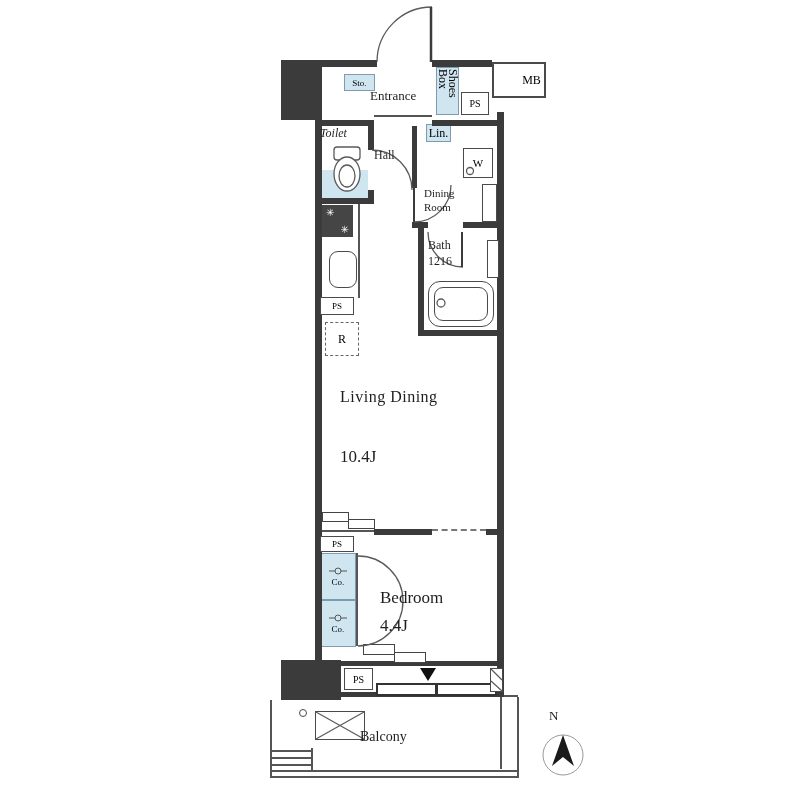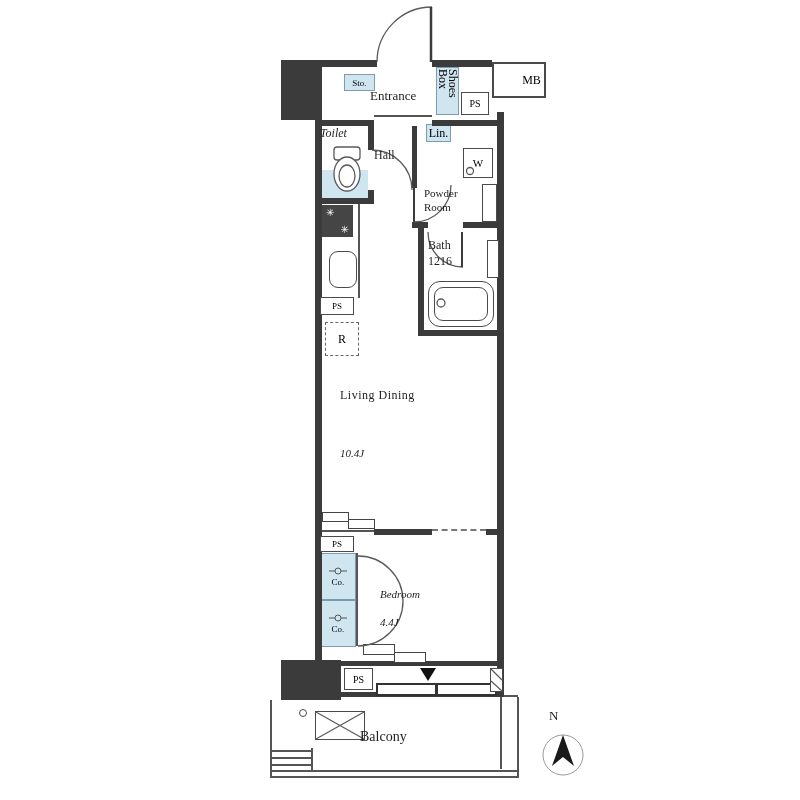--- a/index.html
+++ b/index.html
@@ -6,22 +6,22 @@
   #plan{position:relative;width:800px;height:800px;background:#fff;
         font-family:"Liberation Serif","DejaVu Serif",serif;overflow:hidden;}
   .wall{position:absolute;background:#3b3b3b;}
   .tline{position:absolute;background:#555;}
   .box{position:absolute;background:#fff;border:1px solid #4a4a4a;box-sizing:border-box;
        display:flex;align-items:center;justify-content:center;}
   .blue{position:absolute;background:#cfe6f1;border:1px solid #7e9cad;box-sizing:border-box;
         display:flex;align-items:center;justify-content:center;}
   .lbl{position:absolute;color:#1e1e1e;text-align:left;white-space:nowrap;}
   .s8{font-size:12px;} .s9{font-size:9px;} .s10{font-size:10px;} .s11{font-size:11px;}
-  .s12{font-size:12px;} .s13{font-size:13px;} .s14{font-size:14px;} .s15{font-size:11px;font-style:italic;}
-  .s16{font-size:12px;letter-spacing:.5px;}
+  .s12{font-size:12px;} .s13{font-size:13px;} .s14{font-size:14px;} .s15{font-size:17px;}
+  .s16{font-size:16px;letter-spacing:.5px;}
   .vert{writing-mode:vertical-rl;white-space:normal;line-height:10px;}
   svg.overlay{position:absolute;left:0;top:0;pointer-events:none;}
   .arc{fill:none;stroke:#5a5a5a;stroke-width:1.3px;}
   .fix{fill:#ffffff;stroke:#5a5a5a;stroke-width:1.3px;}
   .hatchline{stroke:#5a5a5a;stroke-width:1.2px;}
 </style>
 </head>
 <body>
 
 <div id="plan">
@@ -148,21 +148,21 @@
     <line class="hatchline" x1="491" y1="669" x2="502" y2="680"></line>
     <line class="hatchline" x1="491" y1="681" x2="502" y2="691"></line>
     <polygon points="420,668 436,668 428,681" fill="#111"></polygon>
     <circle cx="563" cy="755" r="20" fill="none" stroke="#999" stroke-width="1"></circle>
     <polygon points="563,735 552,766 563,757 574,766" fill="#1a1a1a"></polygon>
   </svg>
 
   <div class="lbl s13" style="left:370px;top:88px;width:70px;">Entrance</div>
   <div class="lbl s12" style="left:320px;top:126px;width:52px;font-style:italic;">Toilet</div>
   <div class="lbl s12" style="left:374px;top:148px;width:40px;">Hall</div>
-  <div class="lbl s11" style="left:424px;top:187px;width:56px;">Powder</div>
+  <div class="lbl s11" style="left:424px;top:187px;width:56px;">Dining</div>
   <div class="lbl s11" style="left:424px;top:201px;width:56px;">Room</div>
   <div class="lbl s12" style="left:428px;top:238px;width:54px;">Bath</div>
   <div class="lbl s12" style="left:428px;top:254px;width:54px;">1216</div>
   <div class="lbl s16" style="left:340px;top:388px;width:160px;">Living Dining</div>
   <div class="lbl s15" style="left:340px;top:447px;width:160px;">10.4J</div>
   <div class="lbl s15" style="left:380px;top:588px;width:130px;">Bedroom</div>
   <div class="lbl s15" style="left:380px;top:616px;width:130px;">4.4J</div>
   <div class="lbl s14" style="left:360px;top:729px;width:110px;">Balcony</div>
   <div class="lbl s13" style="left:549px;top:708px;width:28px;">N</div>
 

